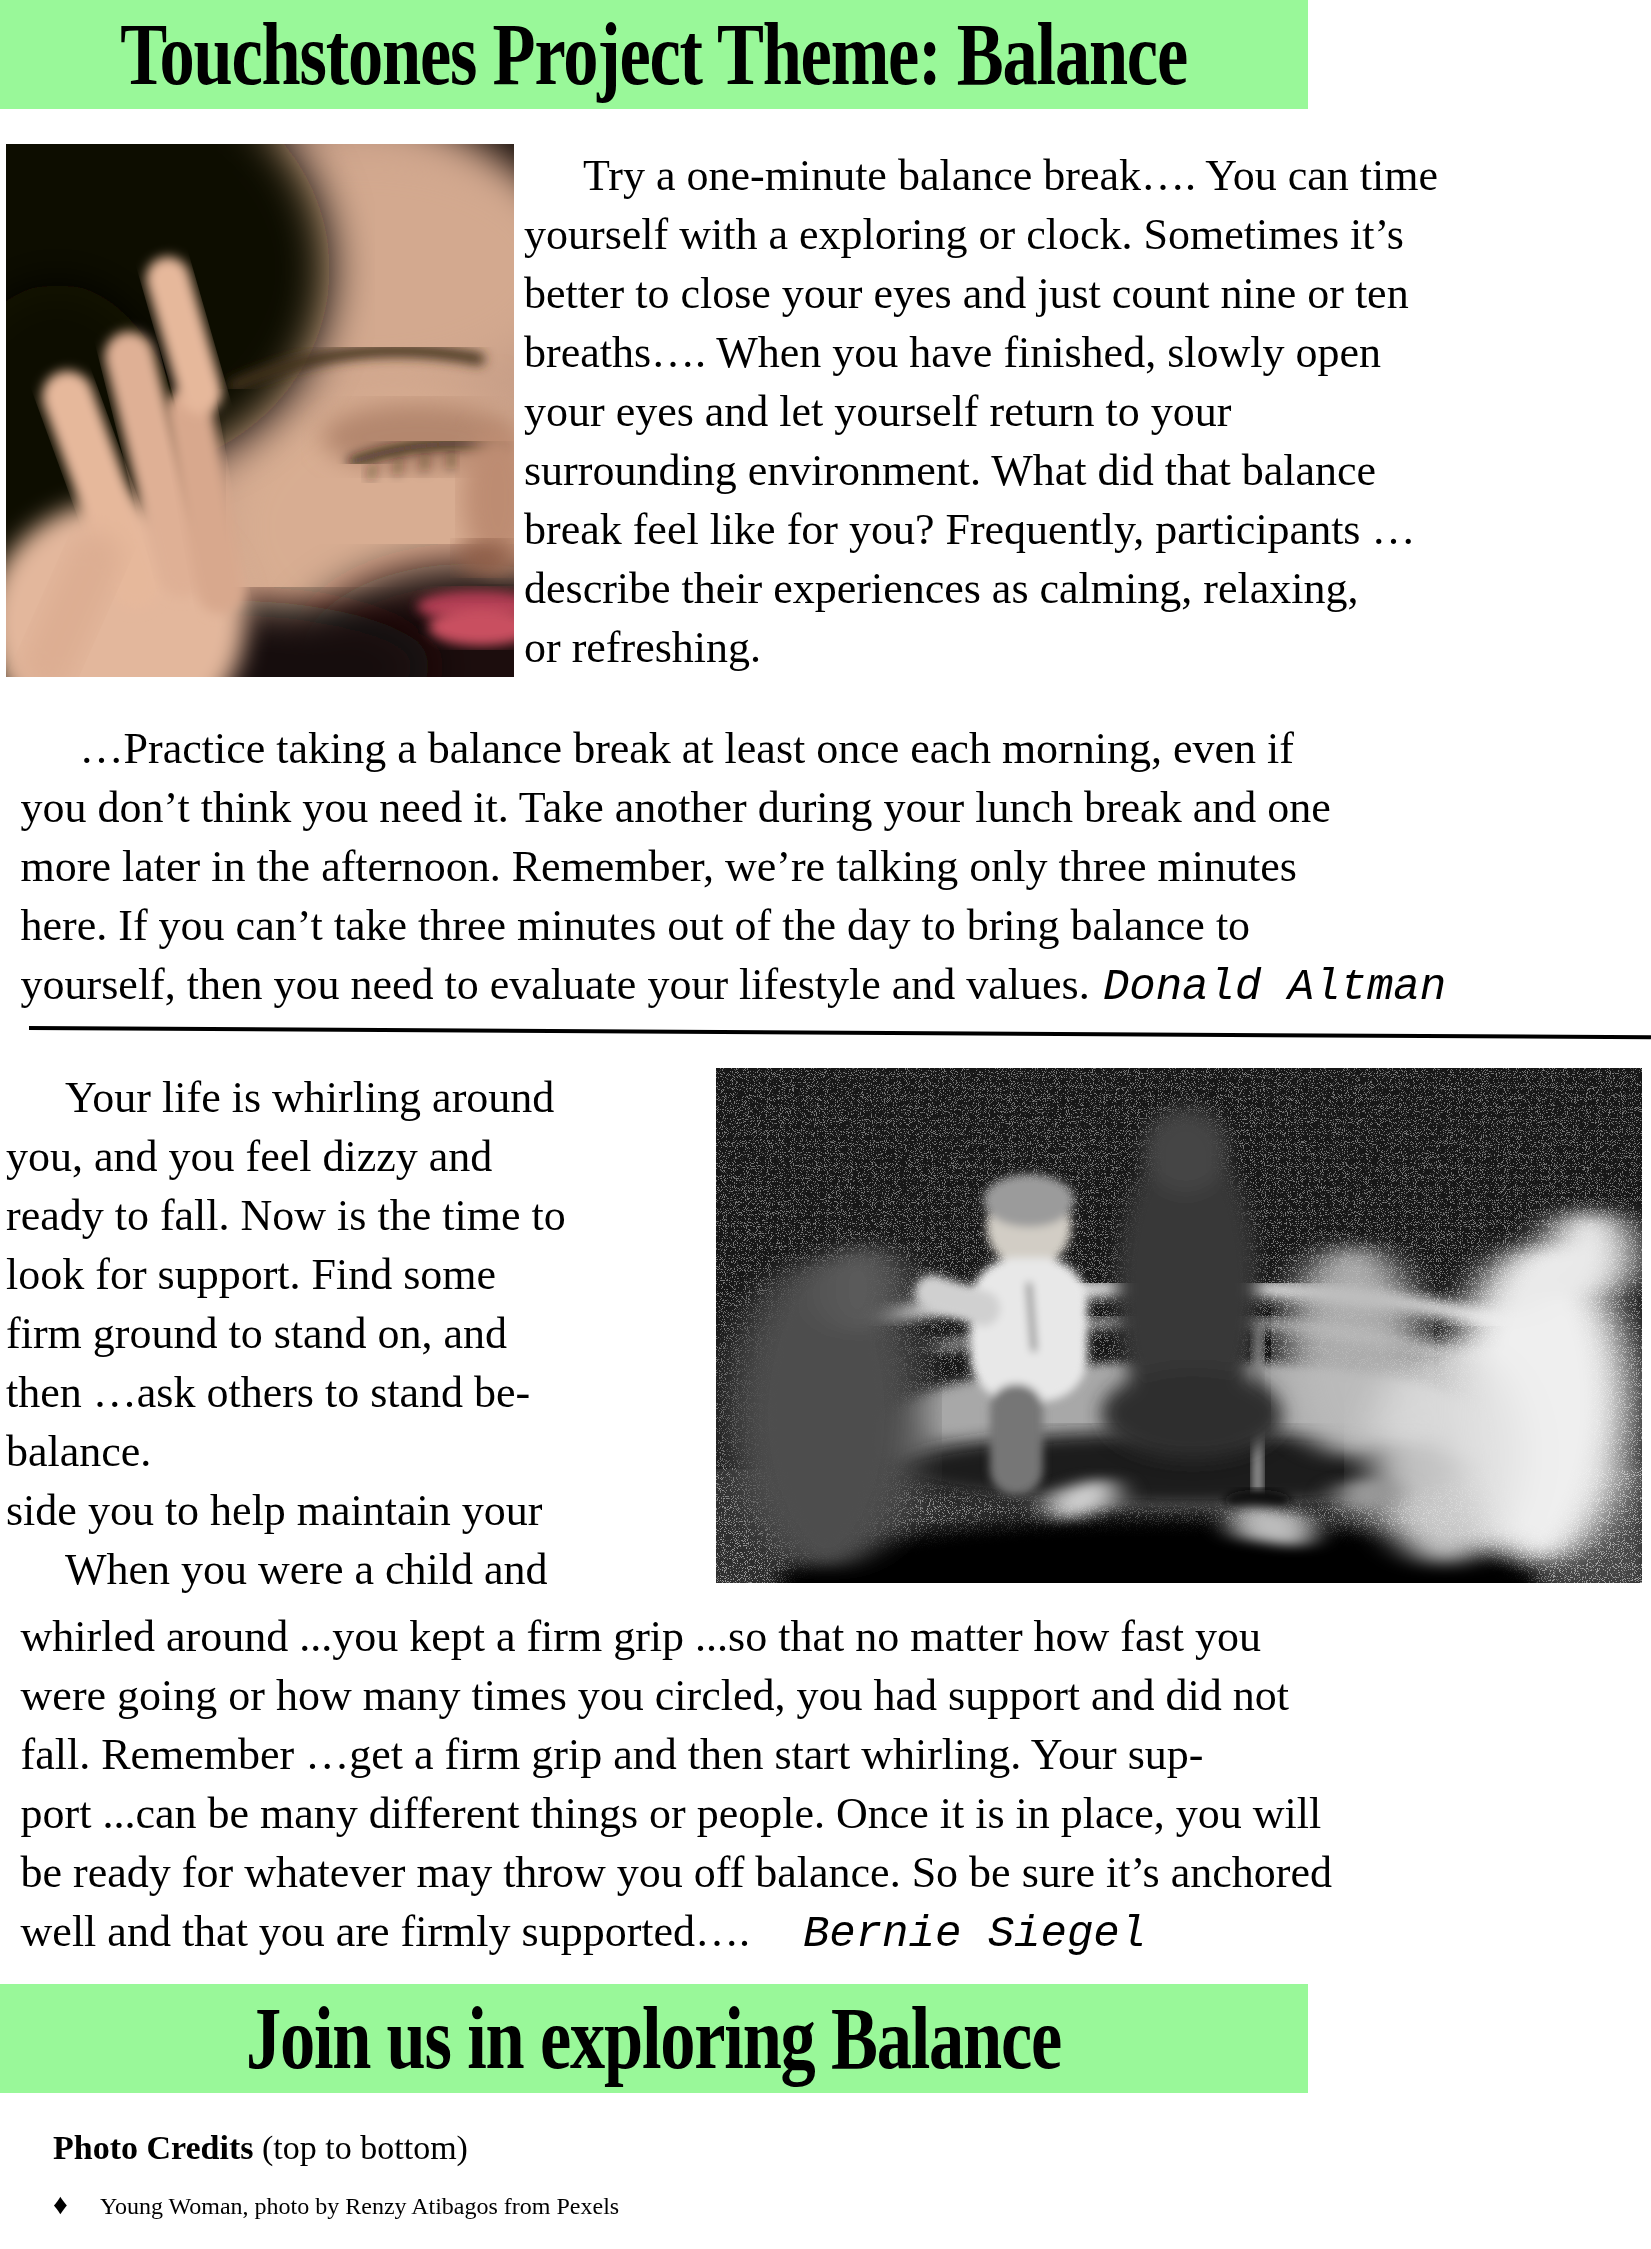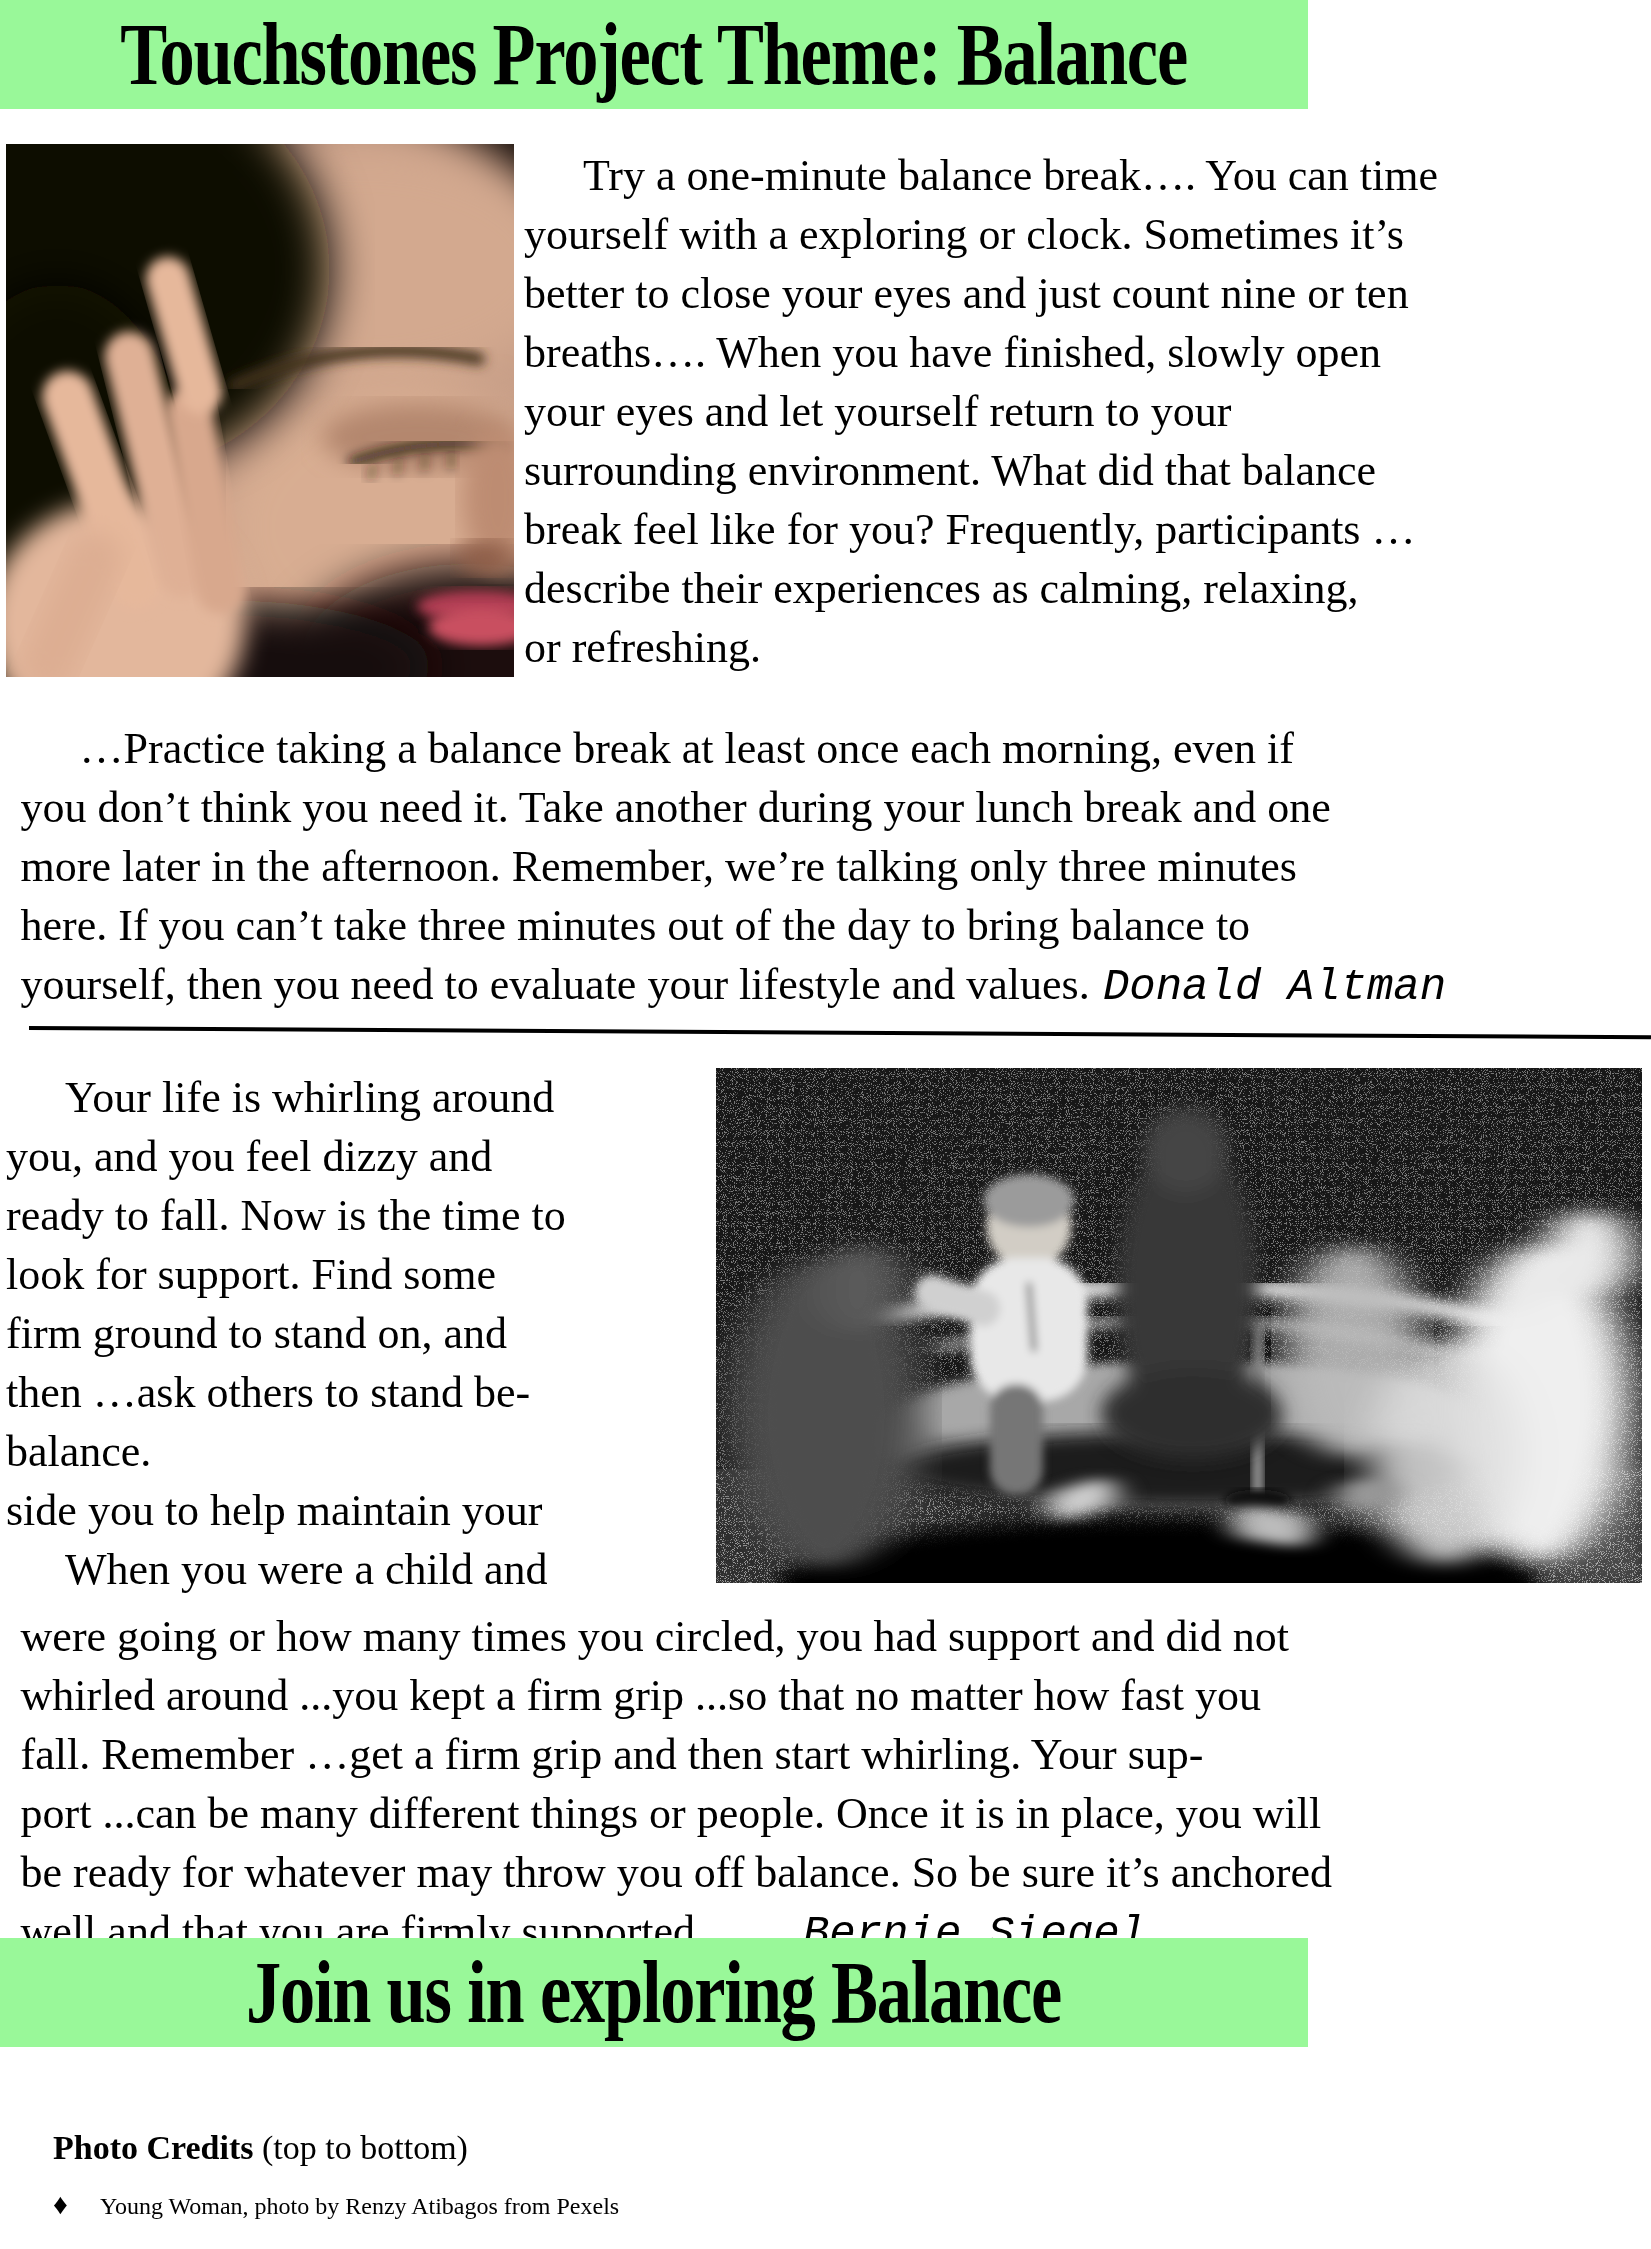--- a/index.html
+++ b/index.html
@@ -9,21 +9,21 @@
   }
   .banner{
     position:absolute;left:0;width:1308px;height:109px;background:#99F899;
     display:flex;align-items:center;justify-content:center;
   }
   .banner-title{
     font-weight:bold;font-size:88px;white-space:nowrap;
     transform:scaleX(0.80);letter-spacing:-1.5px;line-height:109px;
   }
   .header-banner{top:0;}
-  .footer-banner{top:1938px;}
+  .footer-banner{top:1984px;}
   .bodytext{position:absolute;font-size:44px;line-height:59px;}
   .line{white-space:nowrap;}
   .indent{padding-left:59px;}
   .attr{font-style:italic;font-family:Liberation Mono, monospace;}
   .attr-gap{margin-left:1.2em;}
   .attr-sp{margin-left:0.30em;}
   .photo{position:absolute;overflow:hidden;}
   .photo svg{display:block;width:100%;height:100%;}
   .divider{
     position:absolute;left:29px;top:1026px;width:1622px;height:4.4px;background:#000;
@@ -200,22 +200,22 @@
       </g>
       <g filter="url(#mb1)">
         <rect x="450" y="565" width="95" height="42" rx="21" fill="#cfcfcf" transform="rotate(-18 497 586)"></rect>
         <rect x="700" y="600" width="112" height="46" rx="23" fill="#bbbbbb" transform="rotate(9 756 623)"></rect>
         <rect x="845" y="560" width="82" height="40" rx="20" fill="#999999" transform="rotate(-5 886 580)"></rect>
       </g>
     </svg>
   </div>
 
   <div class="bodytext" style="left:20.6px;top:1607px;width:1615px;">
+    <div class="line">whirled around ...you kept a firm grip ...so that no matter how fast you</div>
     <div class="line">were going or how many times you circled, you had support and did not</div>
-    <div class="line">whirled around ...you kept a firm grip ...so that no matter how fast you</div>
     <div class="line">fall. Remember …get a firm grip and then start whirling. Your sup-</div>
     <div class="line">port ...can be many different things or people. Once it is in place, you will</div>
     <div class="line">be ready for whatever may throw you off balance. So be sure it’s anchored</div>
     <div class="line">
       <span>well and that you are firmly supported….</span><span class="attr attr-gap">Bernie Siegel</span>
     </div>
   </div>
 
   <div class="banner footer-banner">
     <div class="banner-title">Join us in exploring Balance</div>

